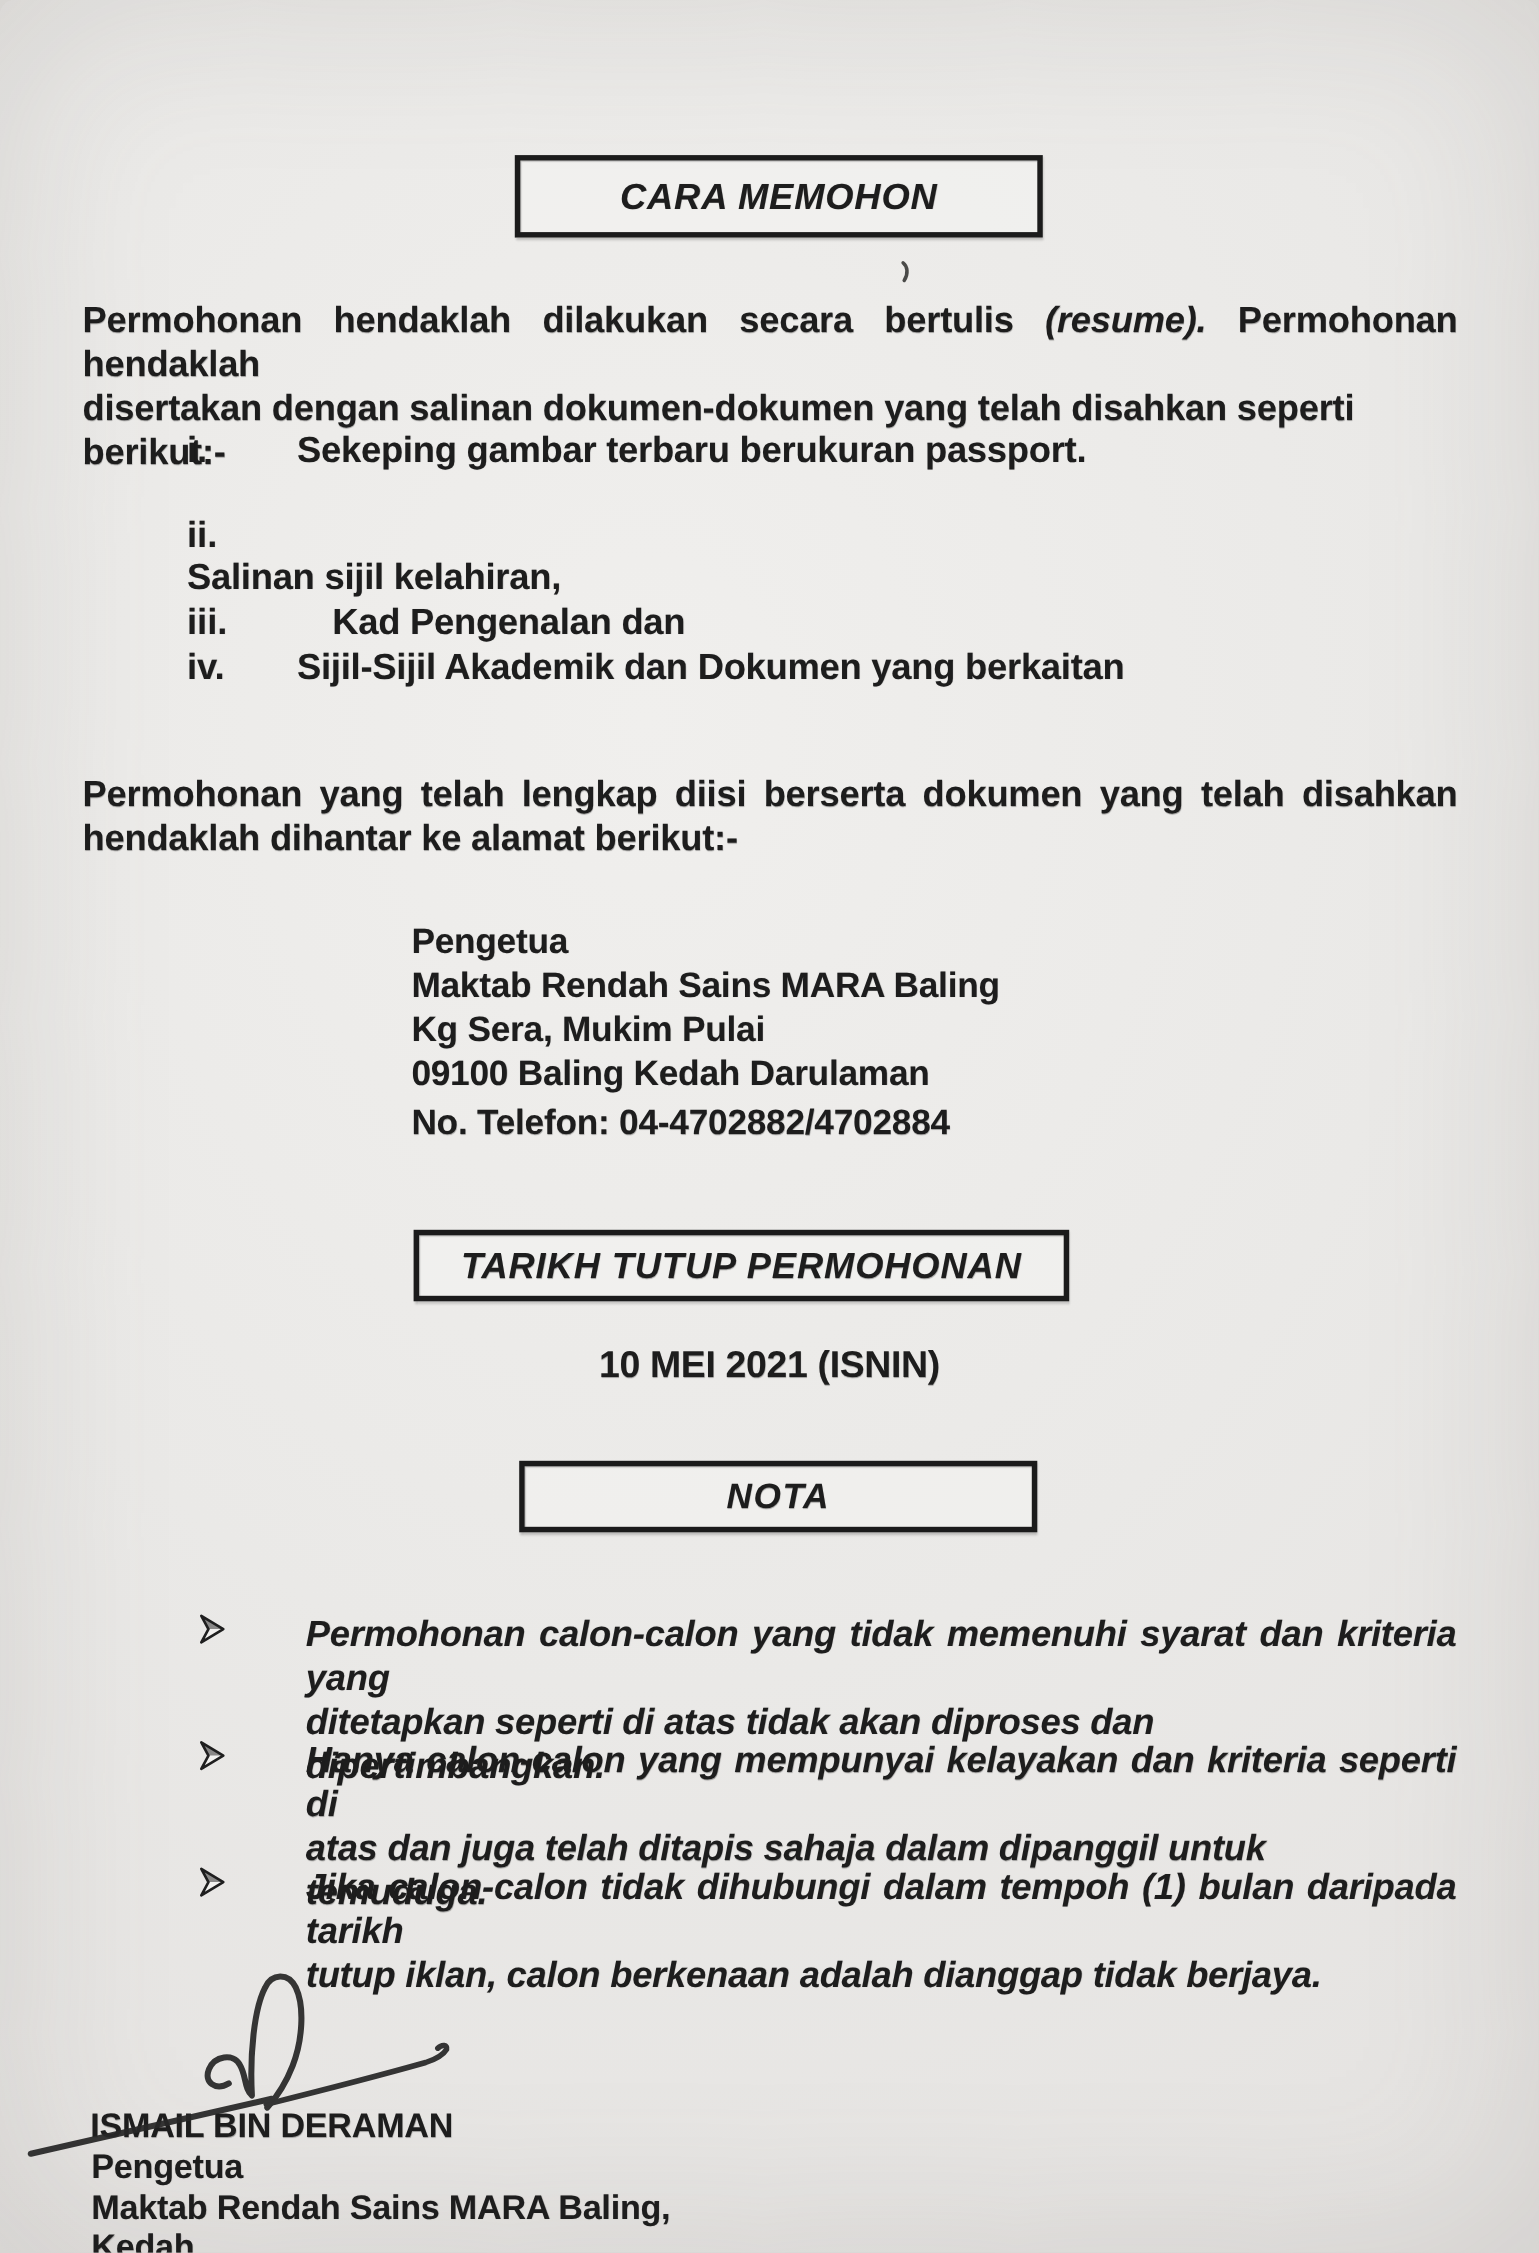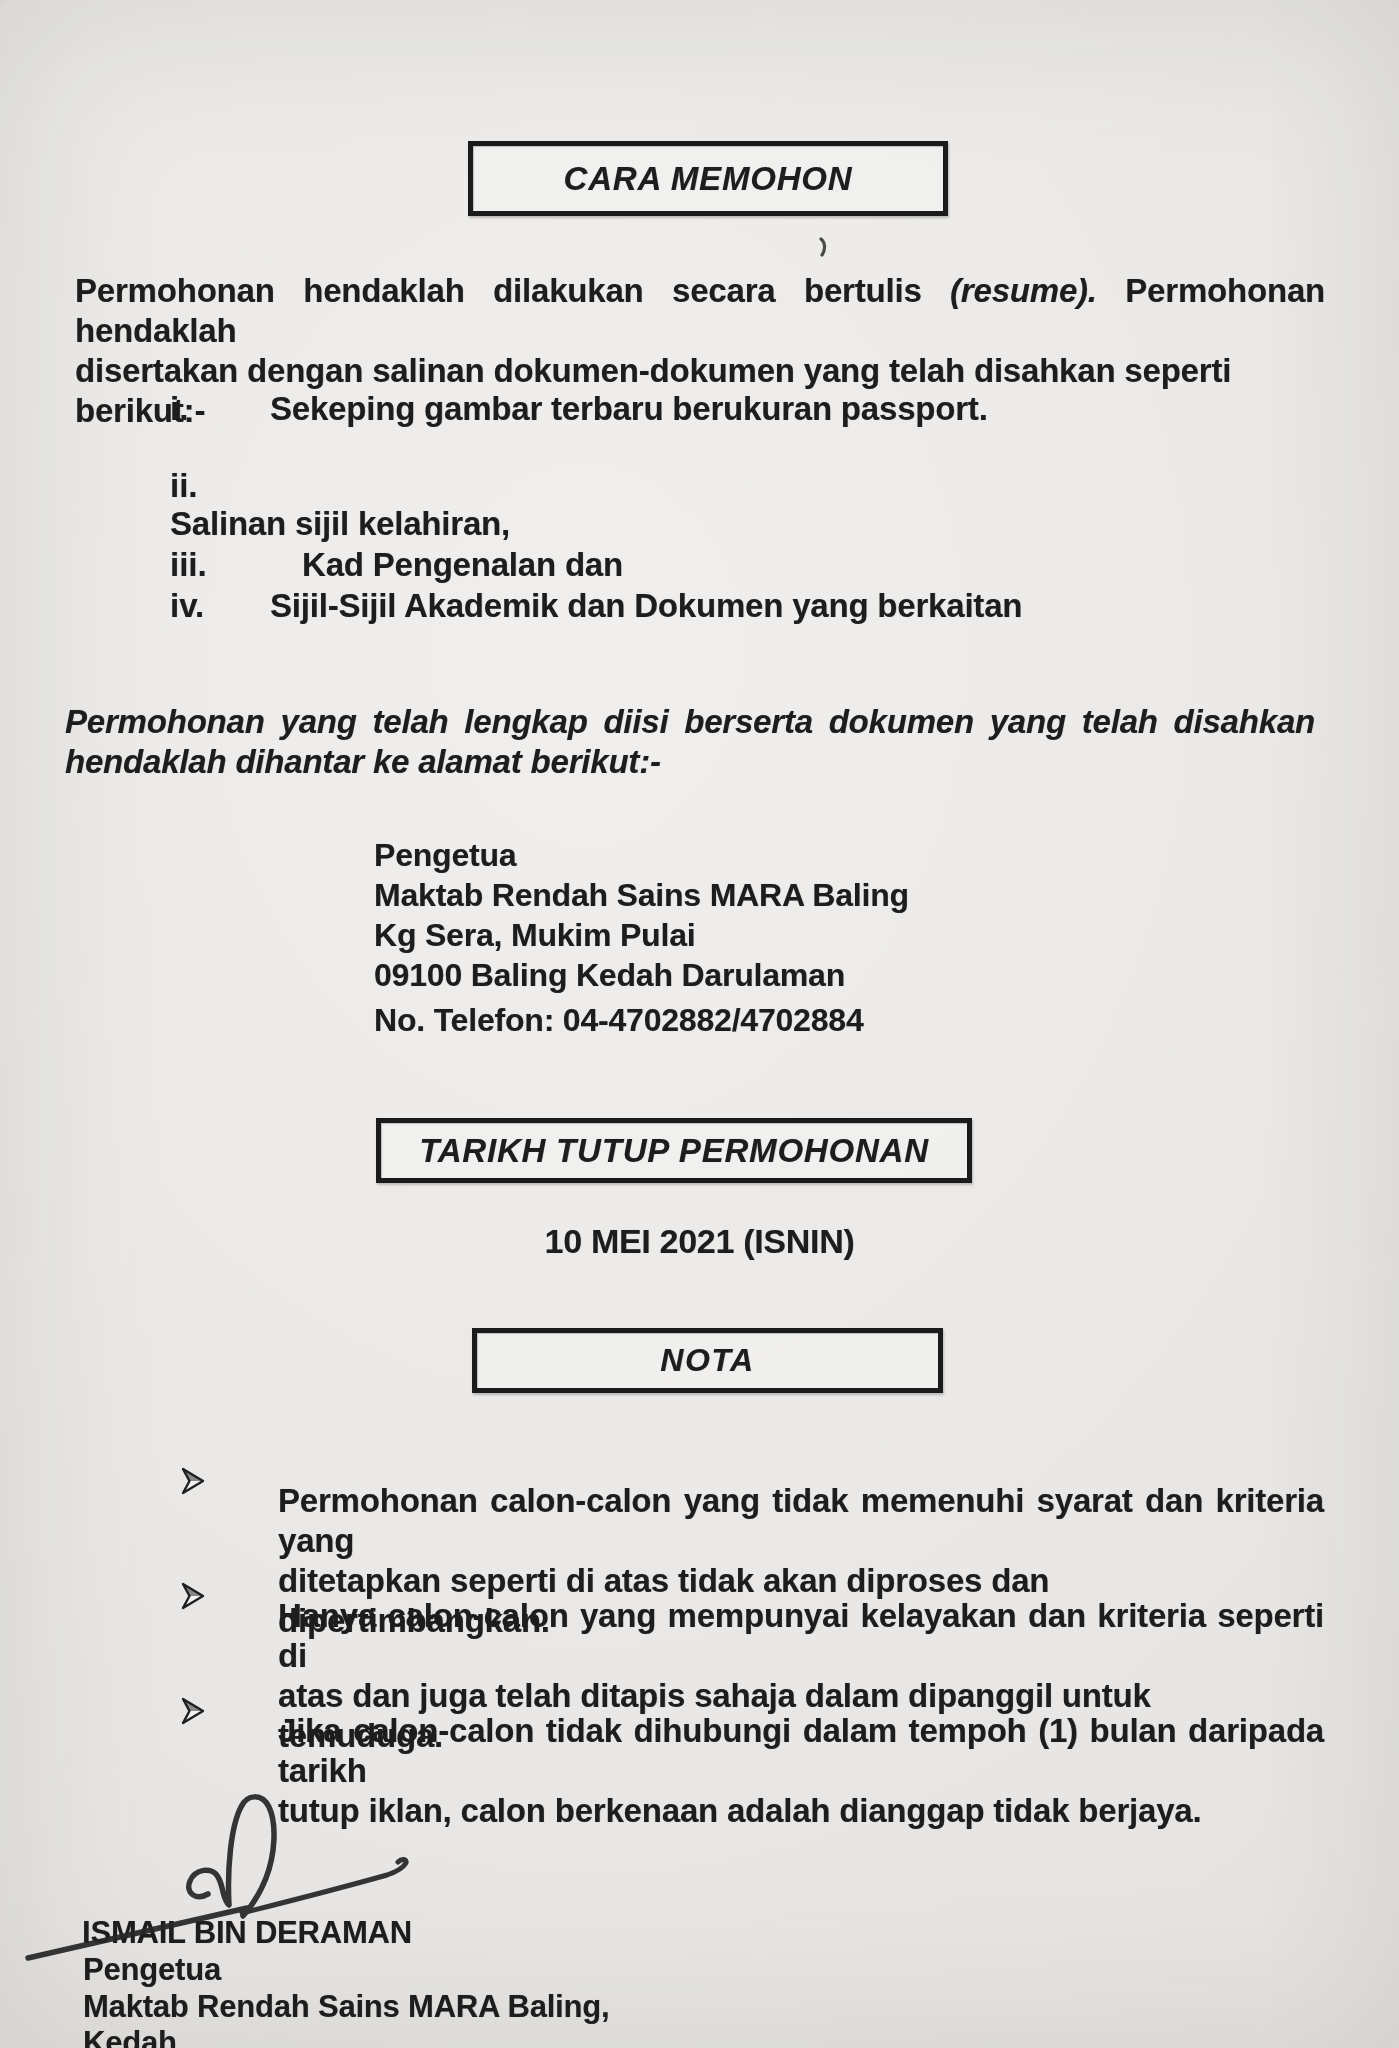--- a/index.html
+++ b/index.html
@@ -28,21 +28,21 @@
     box-shadow:1px 2px 2px rgba(40,40,40,.25), inset 1px 1px 1px rgba(40,40,40,.25);
   }
   .frame-label{font-style:italic;font-weight:700;font-size:33px;letter-spacing:.8px;}
   .doc-list-row{position:absolute;left:170px;display:flex;}
   .doc-num{display:inline-block;width:100px;font-size:33px;font-weight:600;}
   .doc-txt{font-size:33px;font-weight:600;letter-spacing:-.2px;white-space:nowrap;}
   .addr{font-size:32px;line-height:40px;font-weight:700;letter-spacing:-.2px;}
   .date-line{width:1399px;text-align:center;font-size:34px;font-weight:700;letter-spacing:-.3px;}
   .note-row{position:absolute;left:180px;width:1144px;}
   .note-bullet{position:absolute;left:0;top:1px;}
-  .note-body{position:absolute;left:98px;top:16px;width:1046px;font-size:33px;line-height:40px;font-weight:600;letter-spacing:-.2px;}
+  .note-body{position:absolute;left:98px;top:0;width:1046px;font-size:33px;line-height:40px;font-weight:600;letter-spacing:-.2px;font-style:italic;}
   .sig-name{font-size:31px;font-weight:700;letter-spacing:-.2px;}
   .sig-line{font-size:31px;font-weight:600;letter-spacing:-.2px;}
   svg.overlay{position:absolute;left:0;top:0;pointer-events:none;}
 </style>
 </head>
 <body>
 
 <div class="page">
 
   <div class="frame-box" style="left:468px;top:141px;width:480px;height:75px;">
@@ -64,21 +64,21 @@
   </div>
   <div class="doc-list-row" style="top:546px;gap:32px;">
     <span class="doc-num">iii.</span>
     <span class="doc-txt">Kad Pengenalan dan</span>
   </div>
   <div class="doc-list-row" style="top:587px;">
     <span class="doc-num">iv.</span>
     <span class="doc-txt">Sijil-Sijil Akademik dan Dokumen yang berkaitan</span>
   </div>
 
-  <div class="abs body-text" style="left:65px;top:702px;width:1250px;font-style:italic;">
+  <div class="abs body-text" style="left:75px;top:702px;width:1250px;">
     <div class="jl">Permohonan yang telah lengkap diisi berserta dokumen yang telah disahkan</div>
     <div>hendaklah dihantar ke alamat berikut:-</div>
   </div>
 
   <div class="abs addr" style="left:374px;top:835px;">
     <div>Pengetua</div>
     <div>Maktab Rendah Sains MARA Baling</div>
     <div>Kg Sera, Mukim Pulai</div>
     <div>09100 Baling Kedah Darulaman</div>
     <div style="margin-top:5px;">

